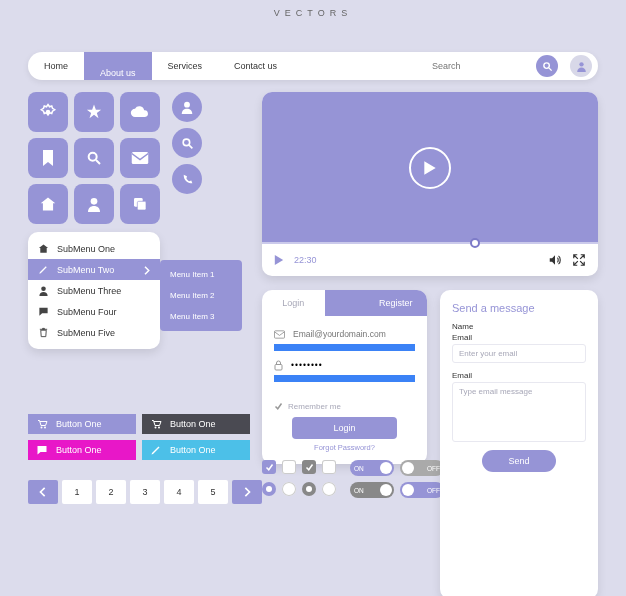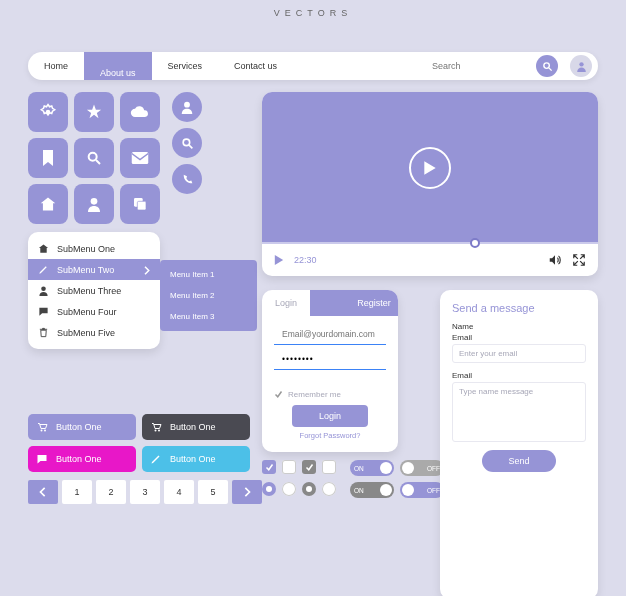--- a/index.html
+++ b/index.html
@@ -31,50 +31,50 @@
   .icons{position:absolute;top:92px;left:28px;display:grid;grid-template-columns:repeat(3,40px);gap:6px;}
   .tile{width:40px;height:40px;background:var(--lav);border-radius:8px;display:flex;align-items:center;justify-content:center;}
   
   .rounds{position:absolute;top:92px;left:172px;display:flex;flex-direction:column;gap:6px;}
   .rnd{width:30px;height:30px;border-radius:50%;background:var(--lav);display:flex;align-items:center;justify-content:center;}
   
   .submenu{position:absolute;top:232px;left:28px;width:132px;background:var(--white);border-radius:10px;box-shadow:0 4px 10px rgba(0,0,0,.1);padding:6px 0;}
   .sm-row{display:flex;align-items:flex-end;padding:5px 10px;font-size:9px;color:var(--text);gap:8px;cursor:pointer;}
   .sm-row.active{background:var(--lav);color:var(--white);}
   .sm-row.active .chev{margin-left:auto;}
-  .flyout{position:absolute;top:260px;left:160px;width:97px;background:var(--lav);border-radius:4px;padding:4px 0;}
+  .flyout{position:absolute;top:260px;left:160px;width:82px;background:var(--lav);border-radius:4px;padding:4px 0;}
   .fly-row{font-size:8px;color:var(--white);padding:6px 10px;cursor:pointer;}
   
   .btns{position:absolute;top:414px;left:28px;display:grid;grid-template-columns:repeat(2,108px);gap:6px;}
-  .btn{height:26px;border-radius:5px;display:flex;align-items:center;padding:0 8px;font-size:9px;color:var(--white);gap:8px;cursor:pointer;}
+  .btn{height:20px;border-radius:0;display:flex;align-items:center;padding:0 8px;font-size:9px;color:var(--white);gap:8px;cursor:pointer;}
   .btn.lav{background:var(--lav);}
   .btn.dark{background:var(--gray-dark);}
   .btn.mag{background:var(--magenta);}
   .btn.cy{background:var(--cyan);}
   
   .pag{position:absolute;top:480px;left:28px;display:flex;gap:4px;}
   .pgcell{width:30px;height:24px;background:var(--white);display:flex;align-items:center;justify-content:center;font-size:9px;color:var(--text);cursor:pointer;border-radius:2px;}
   .pgcell.arrow{background:var(--lav);color:var(--white);}
   
   .player{position:absolute;top:92px;left:262px;width:336px;height:184px;background:var(--white);border-radius:10px;box-shadow:0 4px 10px rgba(0,0,0,.1);overflow:hidden;}
   .vid{height:152px;background:var(--lav);display:flex;align-items:center;justify-content:center;position:relative;}
   .playbig{width:42px;height:42px;border:2px solid var(--white);border-radius:50%;display:flex;align-items:center;justify-content:center;}
   .track{position:absolute;bottom:0;left:0;right:0;height:2px;background:rgba(255,255,255,.5);}
   .knob{position:absolute;bottom:-4px;left:62%;width:10px;height:10px;border-radius:50%;background:var(--white);border:2px solid var(--lav-dark);}
   .controls{height:32px;display:flex;align-items:center;padding:0 12px;gap:10px;}
   .time{font-size:9px;color:var(--lav);}
   .spacer{flex:1;}
   
-  .login{position:absolute;top:290px;left:262px;width:136px;background:var(--white);border-radius:10px;box-shadow:0 4px 10px rgba(0,0,0,.1);overflow:hidden;}
+  .login{position:absolute;top:290px;left:262px;width:165px;background:var(--white);border-radius:10px;box-shadow:0 4px 10px rgba(0,0,0,.1);overflow:hidden;}
   .tabs{display:flex;}
   .tab{flex:1;text-align:center;font-size:9px;padding:8px 0;cursor:pointer;}
   .tab.active{color:var(--light-text);}
   .tab.inactive{background:var(--lav);color:var(--white);padding-left:40px;}
   .lbody{padding:8px 12px 12px;}
-  .lrow{display:flex;align-items:center;gap:6px;border-bottom:1px solid #3b82f6;padding:4px 0;margin-bottom:4px;}
+  .lrow{display:flex;align-items:center;gap:6px;border-bottom:7px solid #3b82f6;padding:4px 0;margin-bottom:4px;}
   .lrow input{border:none;outline:none;font-size:8.5px;flex:1;}
   .remember{display:flex;align-items:center;gap:5px;font-size:8px;color:var(--light-text);margin:20px 0 6px;}
   .lbtn{background:var(--lav);color:var(--white);text-align:center;font-size:9px;padding:6px 0;border-radius:4px;margin:0 18px;cursor:pointer;}
   .forgot{text-align:center;font-size:7.5px;color:var(--lav);margin-top:4px;}
   
   .checks{position:absolute;top:460px;left:262px;display:flex;gap:6px;align-items:center;}
   .cb{width:14px;height:14px;border-radius:3px;display:flex;align-items:center;justify-content:center;}
   .cb.lav{background:var(--lav);}
   .cb.gray{background:#888;}
   .cb.whiteb{background:var(--white);box-shadow:inset 0 0 0 1px #ccc;}
@@ -394,15 +394,15 @@
       <span>OFF</span>
     </div>
 </div>
 
 <div class="contact">
   <h3>Send a message</h3>
   <div class="clabel">Name</div>
   <div class="clabel">Email</div>
   <div class="cinput"><span>Enter your email</span></div>
   <div class="clabel">Email</div>
-  <div class="cinput carea"><span>Type name message</span></div>
+  <div class="cinput carea"><span>Type email message</span></div>
   <div class="sendbtn">Send</div>
 </div>
 
 </body></html>

